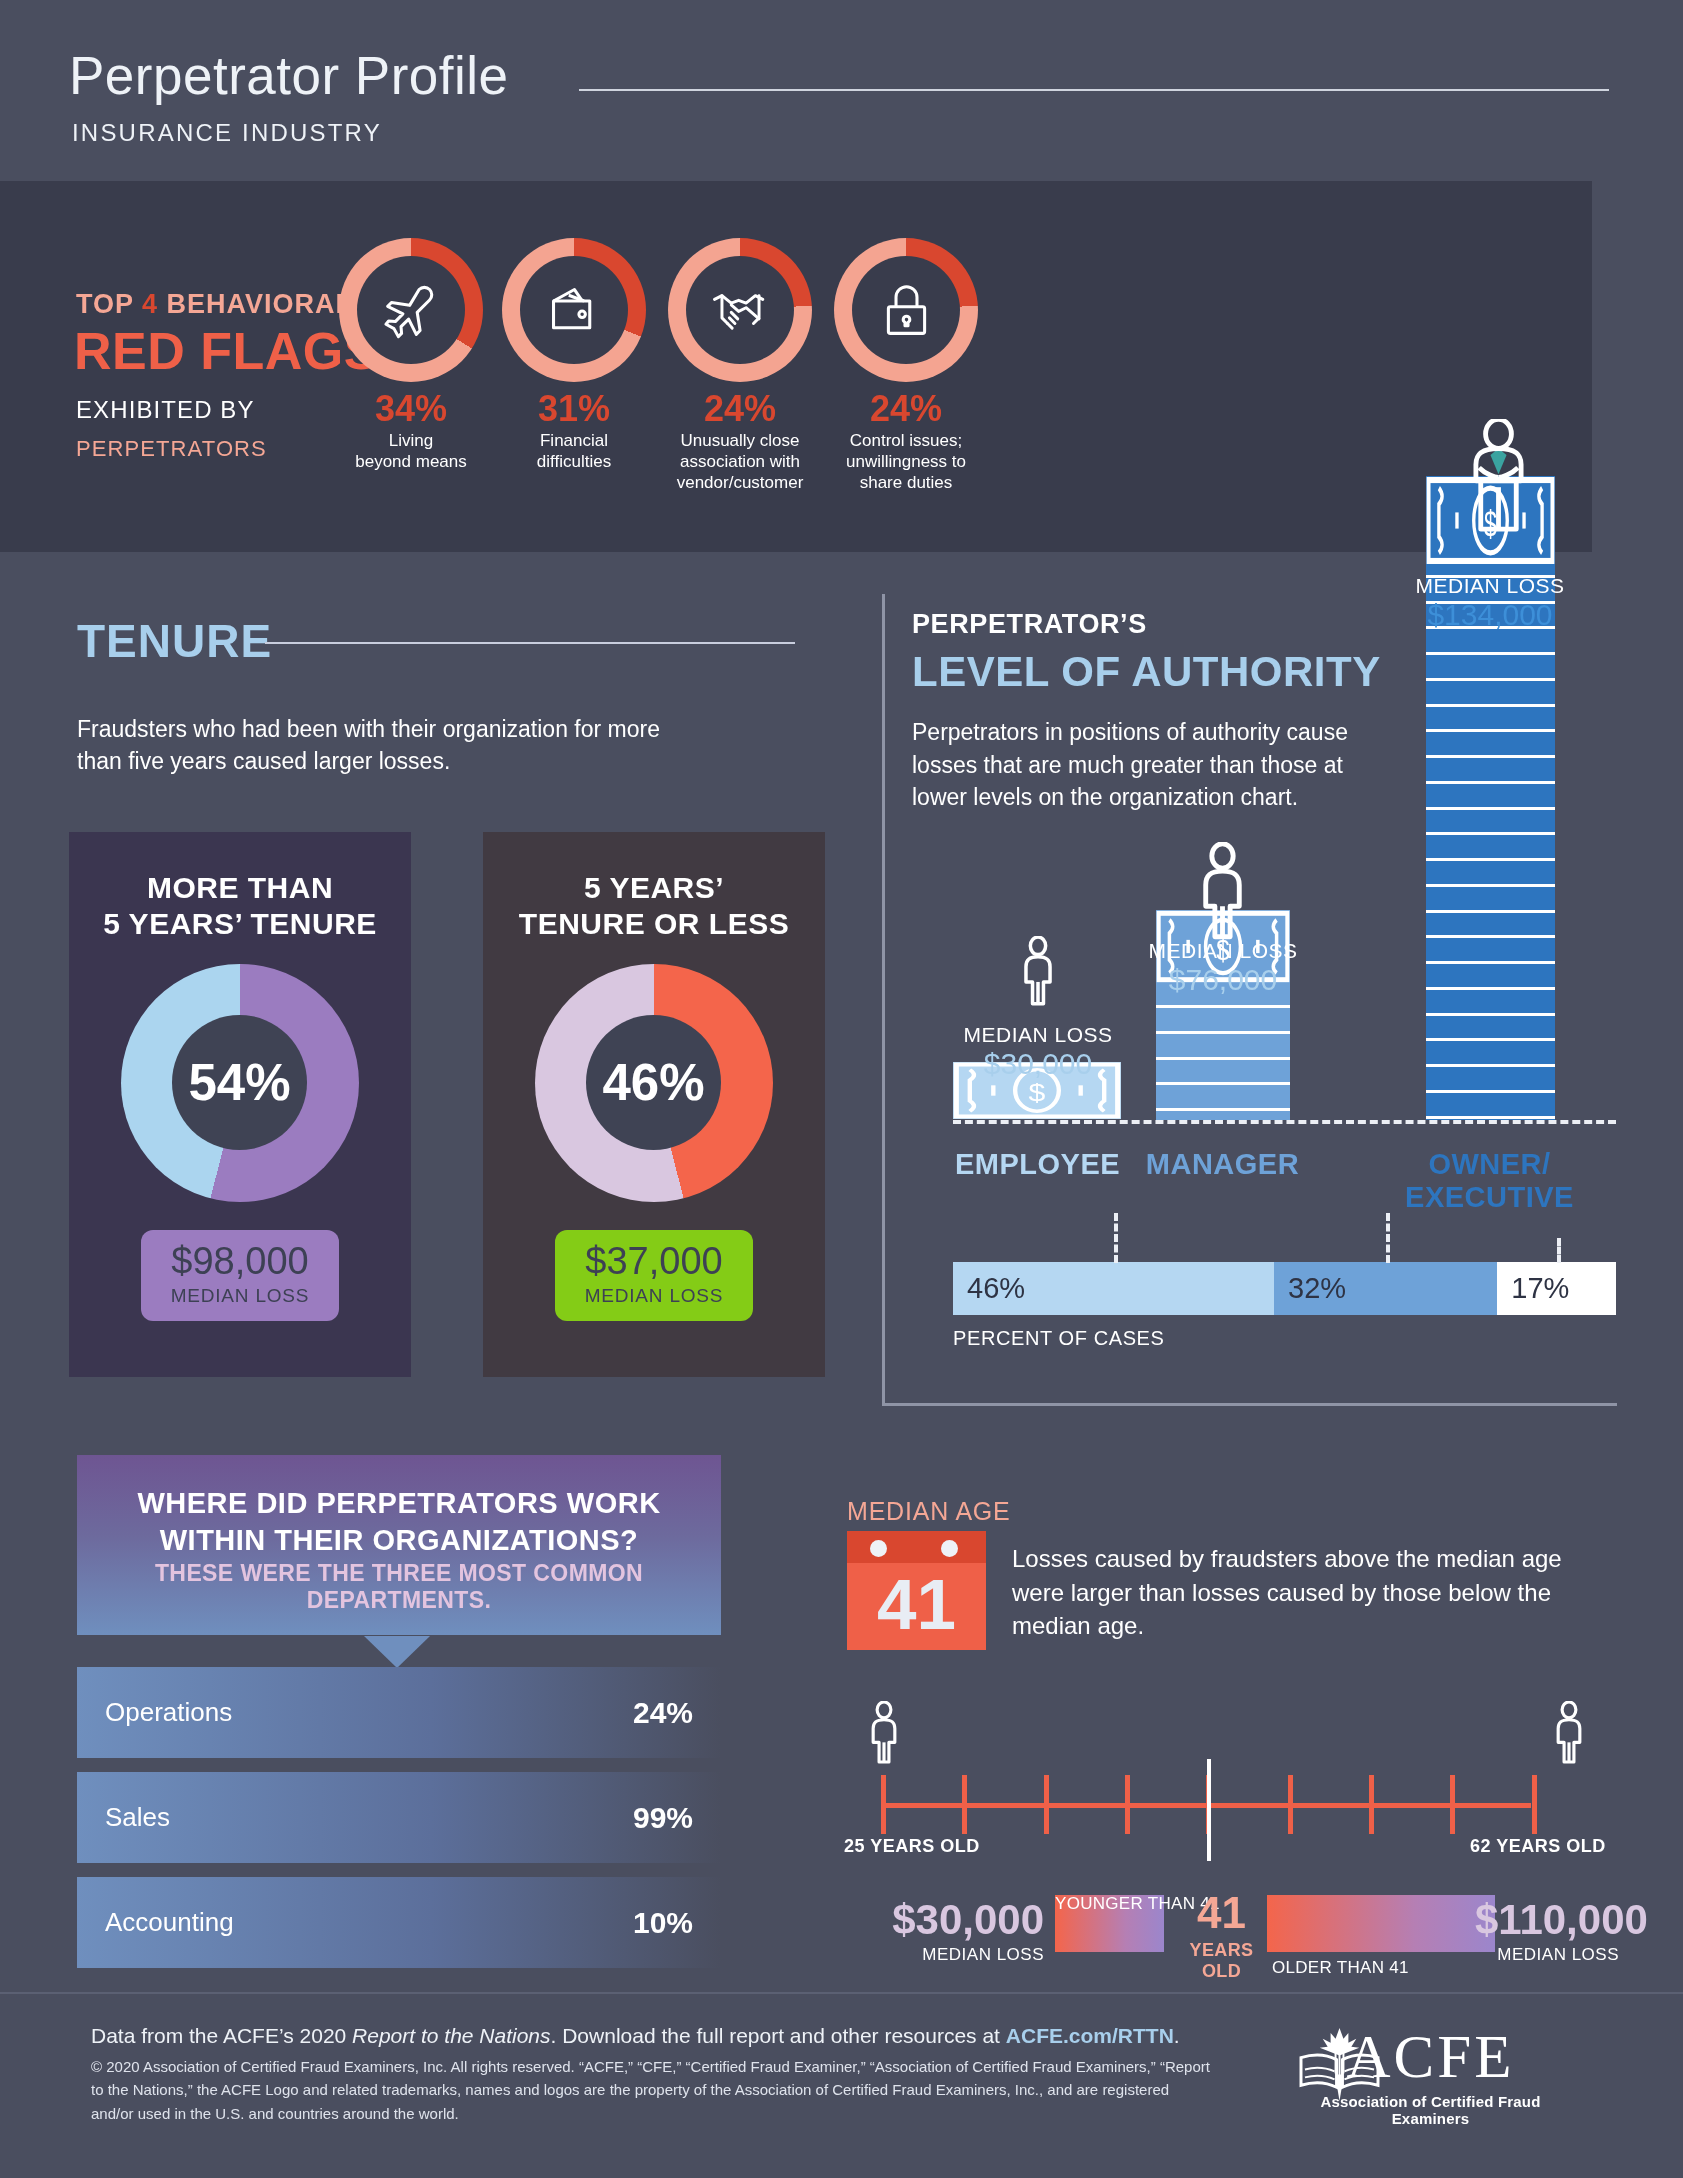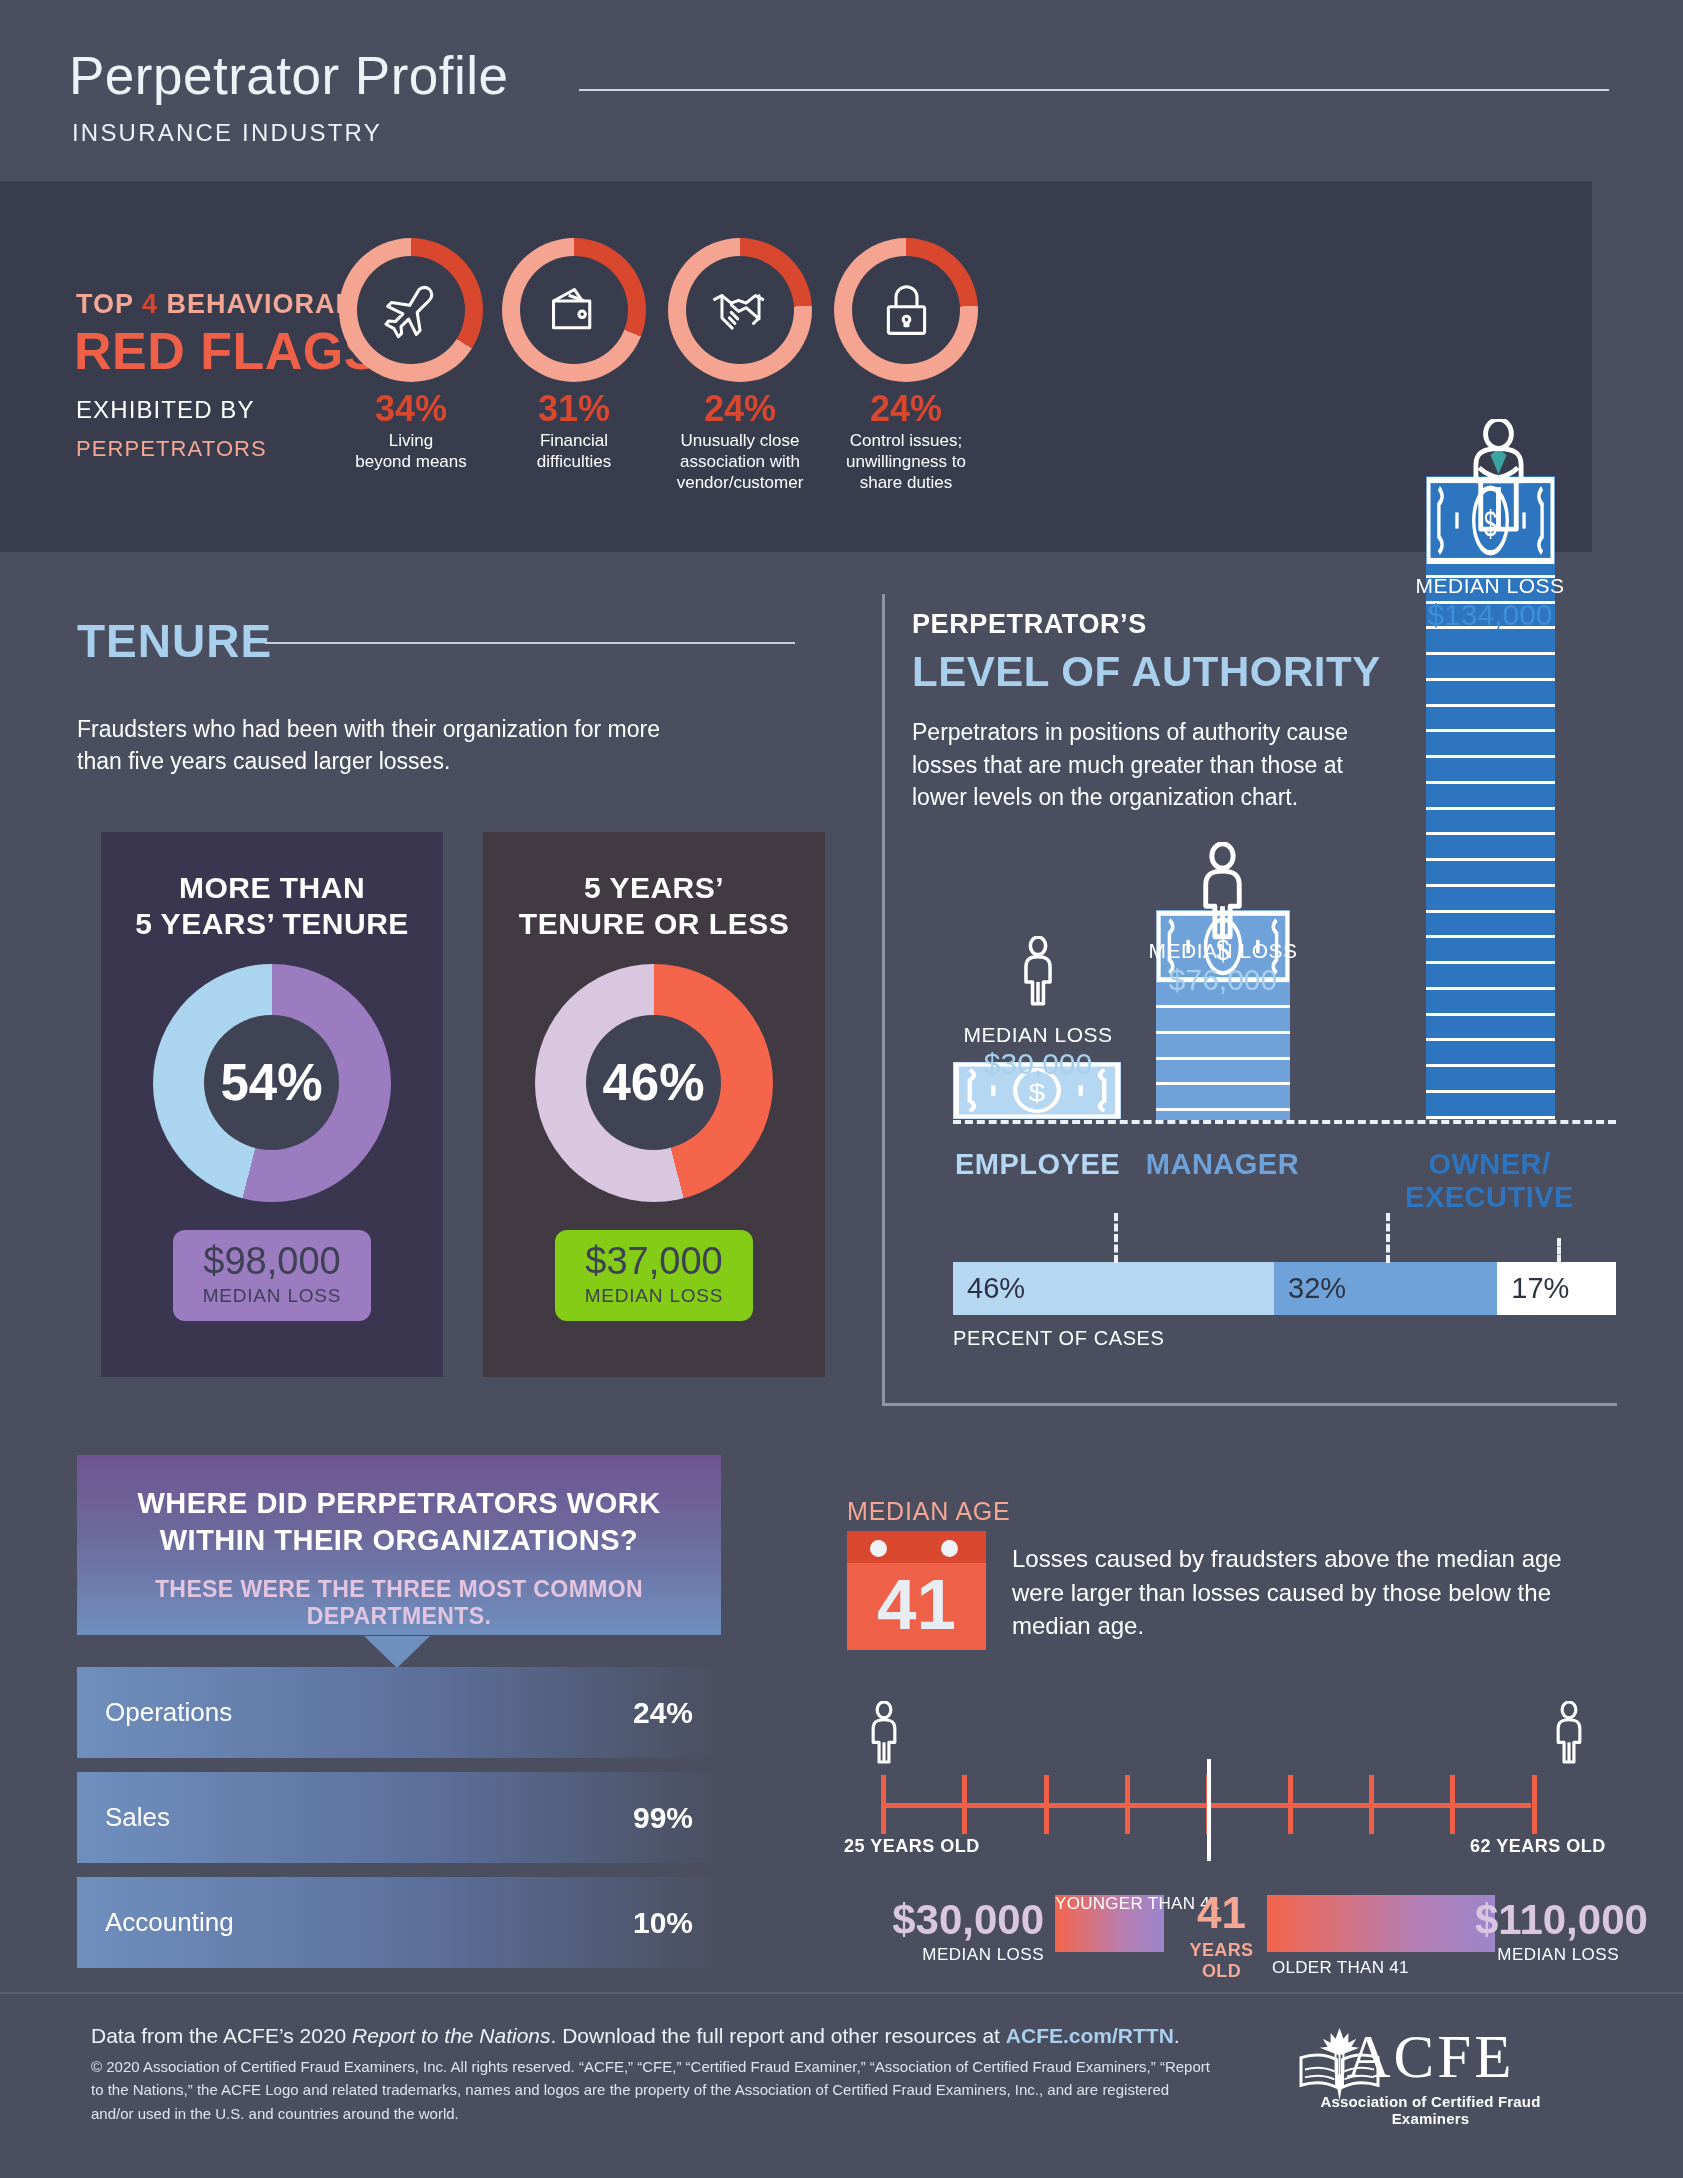--- a/index.html
+++ b/index.html
@@ -37,21 +37,21 @@
                justify-content:center;}
   .flag .pct{font-size:36px;font-weight:700;color:#d9472f;margin-top:8px;line-height:1.05;}
   .flag .cap{font-size:17px;color:#ffffff;line-height:1.25;margin-top:2px;}
   
   #tenure-title{position:absolute;left:77px;top:614px;font-size:46px;font-weight:700;
                 color:#a8cfec;letter-spacing:1px;}
   #tenure-rule{position:absolute;left:265px;top:642px;width:530px;height:2px;background:#c9cede;}
   #tenure-desc{position:absolute;left:77px;top:714px;width:624px;font-size:23px;
                line-height:1.37;color:#ffffff;}
   .tcard{position:absolute;top:832px;width:342px;height:545px;}
-  #tcard1{left:69px;background:#3b3650;margin-left:32px;}
+  #tcard1{left:69px;background:#3b3650;}
   #tcard2{left:483px;background:#413a42;}
   .tcard .hd{margin-top:38px;text-align:center;font-size:30px;font-weight:700;
              line-height:1.2;letter-spacing:0.5px;}
   .tdonut{width:238px;height:238px;border-radius:50%;margin:22px auto 0;position:relative;}
   .tdonut .hole{position:absolute;left:51px;top:51px;width:135px;height:135px;border-radius:50%;
                 background:#3f4354;display:flex;align-items:center;justify-content:center;
                 font-size:51px;font-weight:700;color:#fff;}
   .pill{width:198px;margin:28px auto 0;border-radius:12px;text-align:center;padding:12px 0 14px;}
   .pill .amt{font-size:38px;font-weight:400;color:#3d4154;line-height:1;}
   .pill .lab{font-size:19px;color:#3d4154;letter-spacing:0.8px;margin-top:5px;}
@@ -74,21 +74,21 @@
   #pctbar{position:absolute;left:953px;top:1262px;width:663px;height:53px;display:flex;}
   #pctbar div{display:flex;align-items:center;font-size:29px;color:#2e3344;padding-left:14px;
               box-sizing:border-box;}
   #pctcap{position:absolute;left:953px;top:1327px;font-size:20px;letter-spacing:0.6px;}
   
   #dept-bubble{position:absolute;left:77px;top:1455px;width:644px;height:180px;
                background:linear-gradient(180deg,#6e5592 0%,#6d6a9d 45%,#6f8fbe 100%);
                text-align:center;}
   #dept-bubble .l1{padding-top:30px;font-size:29px;font-weight:700;line-height:1.26;
                    letter-spacing:0.5px;}
-  #dept-bubble .l2{margin-top:18px;font-size:23px;font-weight:700;letter-spacing:0.4px;}
+  #dept-bubble .l2{margin-top:2px;font-size:23px;font-weight:700;letter-spacing:0.4px;}
   #dept-bubble .l2 span{color:#e3c4df;}
   #dept-arrow{position:absolute;left:364px;top:1636px;width:0;height:0;
               border-left:33px solid transparent;border-right:33px solid transparent;
               border-top:32px solid #6f8fbe;}
   .deptrow{position:absolute;left:77px;width:644px;height:91px;display:flex;
            align-items:center;justify-content:space-between;padding:0 28px;box-sizing:border-box;}
   .deptrow .nm{font-size:26px;}
   .deptrow .pc{font-size:30px;font-weight:700;}
   
   #age-k{position:absolute;left:847px;top:1497px;font-size:25px;color:#f5a795;letter-spacing:0.8px;}

